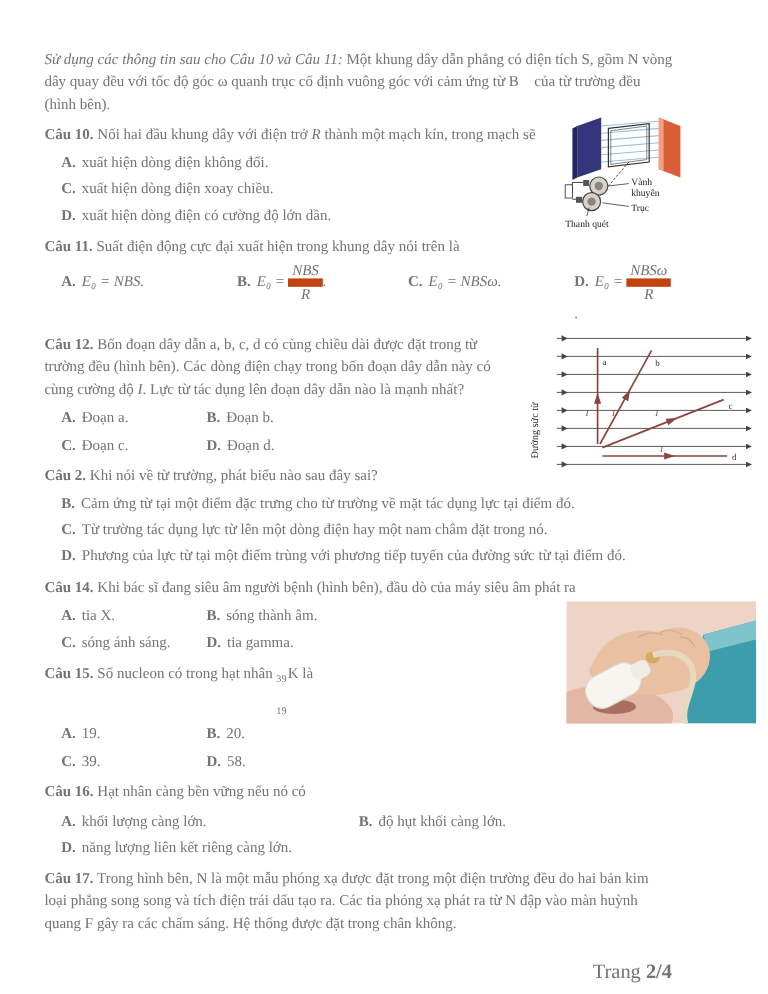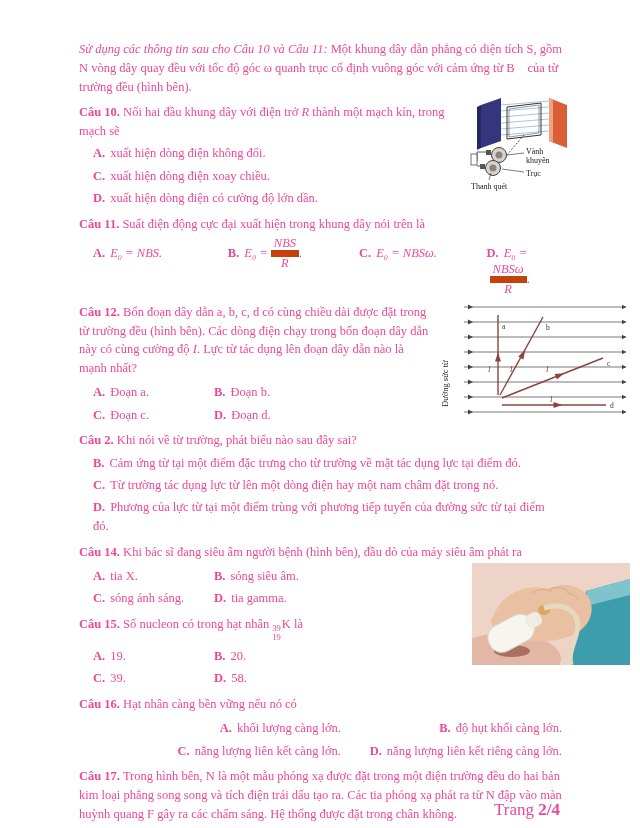--- a/index.html
+++ b/index.html
@@ -1,48 +1,48 @@
 <!DOCTYPE html>
 <html><head>
 <meta charset="utf-8">
 <style>
   html,body{margin:0;padding:0;background:#ffffff;}
   .page{
     position:relative;
     width:640px;height:828px;
     background:#ffffff;
     font-family:"Liberation Serif","DejaVu Serif",serif;
-    font-size:12.5px;line-height:1.5;color:#ec4899;
+    font-size:12.5px;line-height:1.5;color:#737373;
     box-sizing:border-box;
-    padding:40px 78px 0 79px;
+    padding:40px 78px 0 37px;
     overflow:hidden;
   }
   p{margin:0;}
   section.q{margin-top:7px;}
   .stem{margin:0;}
   .qnum{font-weight:bold;}
   .emvar{font-style:italic;}
   .embold{font-weight:normal;}
   .opts{margin:2px 0 0 14px;}
   .opt{margin-top:3.5px;}
   .opt b{font-weight:bold;margin-right:5px;}
   .opts-grid2{display:grid;grid-template-columns:121px 1fr;margin:2px 0 0 14px;column-gap:0;}
   .opts-grid2 .opt{margin-top:3.5px;}
   .opts-wide2{display:grid;grid-template-columns:248px 1fr;margin:2px 0 0 14px;}
-  .opts-wide2 .opt{margin-top:3.5px;text-align:right;}
+  .opts-wide2 .opt{margin-top:3.5px;}
   .formula-row{display:flex;margin:4px 0 2px 14px;align-items:baseline;gap:26px;}
   .formula-row .opt{margin:0;}
   .formula-row .opt:nth-child(1){width:121px;}
   .formula-row .opt:nth-child(2){width:117px;}
   .formula-row .opt:nth-child(3){width:113px;}
   .math{font-style:italic;}
   .frac{display:inline-block;text-align:center;vertical-align:-0.85em;line-height:1.05;font-style:italic;margin-left:3px;}
   .frac .num{display:block;border-bottom:7px solid #c2410c;padding:0 3px;}
   .frac .den{display:block;}
-  .nuc{display:inline-flex;flex-direction:column;font-size:8.5px;line-height:1.05;vertical-align:-3px;margin:0 1px 0 3px;text-align:right;}
+  .nuc{display:inline-flex;flex-direction:column;font-size:8.5px;line-height:1.05;vertical-align:-3px;margin:0 1px 0 3px;text-align:right;gap:18px;}
   .fig{display:block;}
   .fig-gen{float:right;width:118px;height:106px;margin:-12px -25px 2px 8px;}
   .fig-field{float:right;width:196px;height:114px;margin:0 -72px 2px 8px;}
   .fig-photo{float:right;width:158px;height:102px;margin:2px -68px 4px 8px;}
   .footer{position:absolute;top:797px;right:80px;font-size:17px;}
   .footer b{font-weight:bold;}
   svg text{font-family:"Liberation Serif","DejaVu Serif",serif;}
 </style>
 </head>
 <body>
@@ -185,21 +185,21 @@
       <ellipse cx="40" cy="88" rx="18" ry="6" fill="#8a4a3c" opacity="0.65"></ellipse>
       <g transform="rotate(-28 40 72)">
         <rect x="16" y="56" width="48" height="28" rx="13" fill="#f7f5f0" stroke="#ddd8cc" stroke-width="1"></rect>
         <rect x="58" y="62" width="16" height="14" rx="5" fill="#efece4"></rect>
       </g>
       <ellipse cx="72" cy="47" rx="6" ry="5" fill="#d8a860"></ellipse>
       <path d="M72,45 C96,38 109,52 105,68 C102,82 96,90 99,102" stroke="#e6d9c0" stroke-width="5" fill="none"></path>
     </svg>
     <div class="opts-grid2">
       <div class="opt"><b>A.</b><span>tia X.</span></div>
-      <div class="opt"><b>B.</b><span>sóng siêu âm.</span></div>
+      <div class="opt"><b>B.</b><span>sóng thành âm.</span></div>
       <div class="opt"><b>C.</b><span>sóng ánh sáng.</span></div>
       <div class="opt"><b>D.</b><span>tia gamma.</span></div>
     </div>
   </section>
 
   <section class="q">
     <p class="stem"><b class="qnum">Câu 15.</b> <span>Số nucleon có trong hạt nhân</span><span class="nuc">
           <span>39</span>
           <span>19</span>
         </span><span>K</span><span> là</span></p>
@@ -209,21 +209,20 @@
       <div class="opt"><b>C.</b><span>39.</span></div>
       <div class="opt"><b>D.</b><span>58.</span></div>
     </div>
   </section>
 
   <section class="q">
     <p class="stem"><b class="qnum">Câu 16.</b> <span>Hạt nhân càng bền vững nếu nó có</span></p>
     <div class="opts-wide2">
       <div class="opt"><b>A.</b><span>khối lượng càng lớn.</span></div>
       <div class="opt"><b>B.</b><span>độ hụt khối càng lớn.</span></div>
-      <div class="opt"><b>C.</b><span>năng lượng liên kết càng lớn.</span></div>
       <div class="opt"><b>D.</b><span>năng lượng liên kết riêng càng lớn.</span></div>
     </div>
   </section>
 
   <section class="q">
     <p class="stem"><b class="qnum">Câu 17.</b> <span>Trong hình bên, N là một mẫu phóng xạ được đặt trong một điện trường đều do hai bản kim loại phẳng song song và tích điện trái dấu tạo ra. Các tia phóng xạ phát ra từ N đập vào màn huỳnh quang F gây ra các chấm sáng. Hệ thống được đặt trong chân không.</span></p>
 
   </section>
 
   <div class="footer"><span>Trang</span> <b>2/4</b></div>

